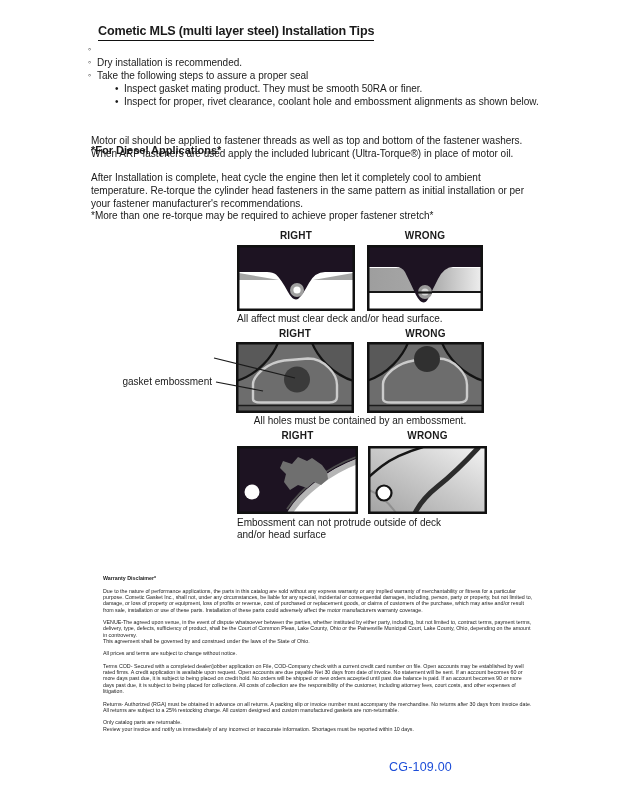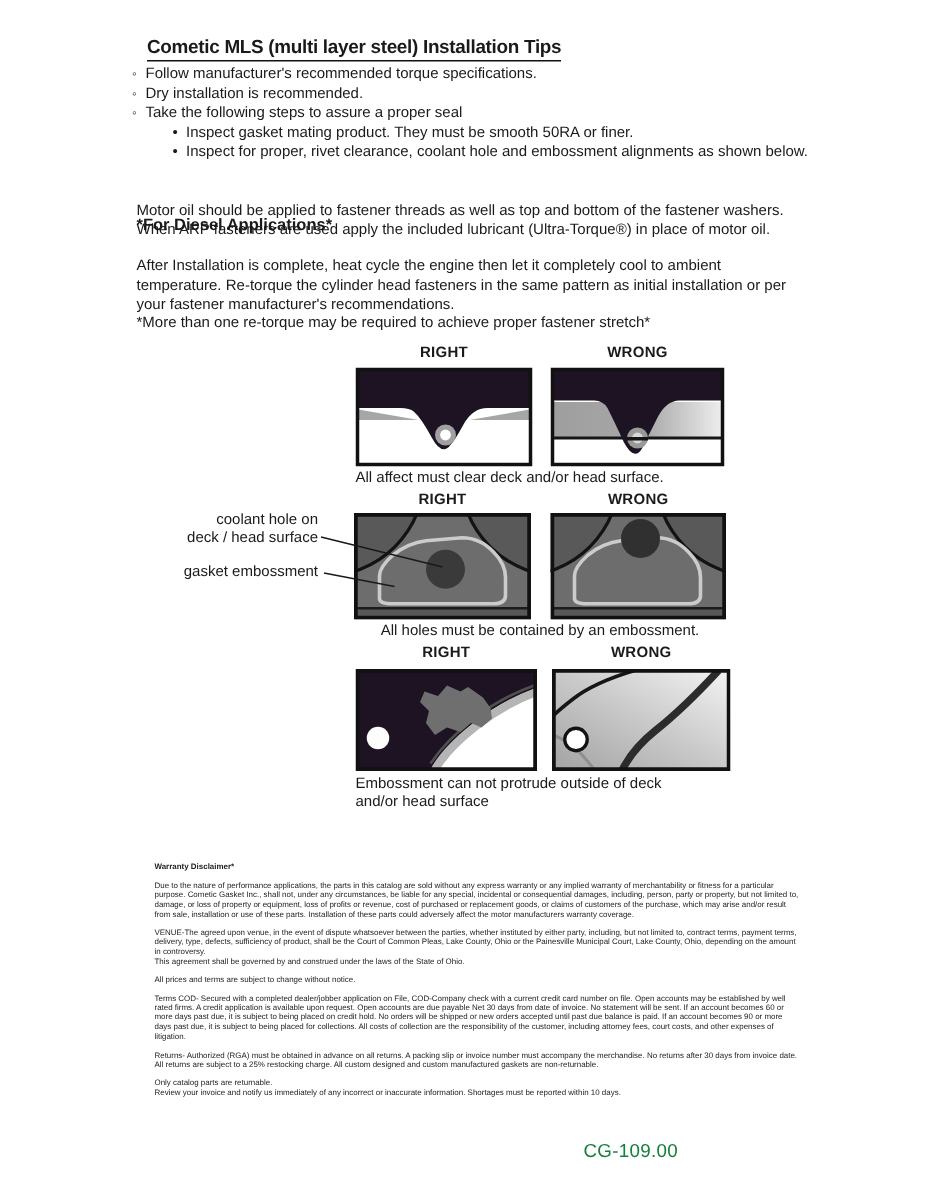--- a/index.html
+++ b/index.html
@@ -27,34 +27,33 @@
   .dbox { display:block; }
   .legal {
     left:103px; top:575px; width:430px; height:185px;
   }
   .legal-inner {
     width:860px; transform:scale(0.5); transform-origin:top left;
     font-size:10.6px; line-height:12.7px; color:#222;
   }
   .legal-inner .lblock { margin-bottom:12px; }
   .legal-head { font-weight:bold; margin-bottom:12px; }
-  .footer-code { left:389px; top:760px; font-size:12.5px; letter-spacing:0.2px; color:#15803d; }
+  .footer-code { left:389px; top:760px; font-size:12.5px; letter-spacing:0.2px; color:#1d4ed8; }
   svg { display:block; }
 </style>
 </head>
 <body>
 
 <div class="page">
 
   <div class="abs title">Cometic MLS (multi layer steel) Installation Tips</div>
 
   <div class="abs bullets">
     <div class="bullet-row">
       <span class="marker">◦</span>
-      <span>Follow manufacturer's recommended torque specifications.</span>
     </div>
     <div class="bullet-row">
       <span class="marker">◦</span>
       <span>Dry installation is recommended.</span>
     </div>
     <div class="bullet-row">
       <span class="marker">◦</span>
       <span>Take the following steps to assure a proper seal</span>
     </div>
     <div class="bullet-row sub">
@@ -105,22 +104,20 @@
       <line x1="51" y1="47.5" x2="65" y2="47.5" stroke="#161616" stroke-width="2.2"></line>
       <rect x="1.25" y="1.25" width="113.5" height="63.5" fill="none" stroke="#111111" stroke-width="2.5"></rect>
     </svg>
   </div>
 
   <div class="abs caption" style="left:237px; top:313px;">All affect must clear deck and/or head surface.</div>
 
   <div class="abs dlabel" style="left:236px; top:328px; width:118px;">RIGHT</div>
   <div class="abs dlabel" style="left:367px; top:328px; width:117px;">WRONG</div>
 
-  <div class="abs ann pre" style="left:90px; top:341px;">coolant hole on
-deck / head surface</div>
   <div class="abs ann" style="left:90px; top:376px;">gasket embossment</div>
 
   <div class="abs" style="left:236px; top:342px;">
     <svg class="dbox" width="118" height="71" viewBox="0 0 118 71">
       <rect x="0" y="0" width="118" height="71" fill="#6d6d6d"></rect>
       <circle cx="-20" cy="-25" r="67" fill="#595959" stroke="#131313" stroke-width="2.2"></circle>
       <circle cx="138" cy="-25" r="67" fill="#595959" stroke="#131313" stroke-width="2.2"></circle>
       <rect x="2" y="63.5" width="114" height="6" fill="#585858"></rect>
       <line x1="2" y1="63.5" x2="116" y2="63.5" stroke="#1c1c1c" stroke-width="1.6"></line>
       <path d="M17,57 L17,42 Q17,36 26,28 Q36,20 48,18.5 L72,16.5 Q84,16.5 93,26 Q101,34 101,43 L101,55 Q101,60.5 93,60.5 L25,60.5 Q17,60.5 17,57 Z" fill="none" stroke="#cbcbcb" stroke-width="2.4"></path>

